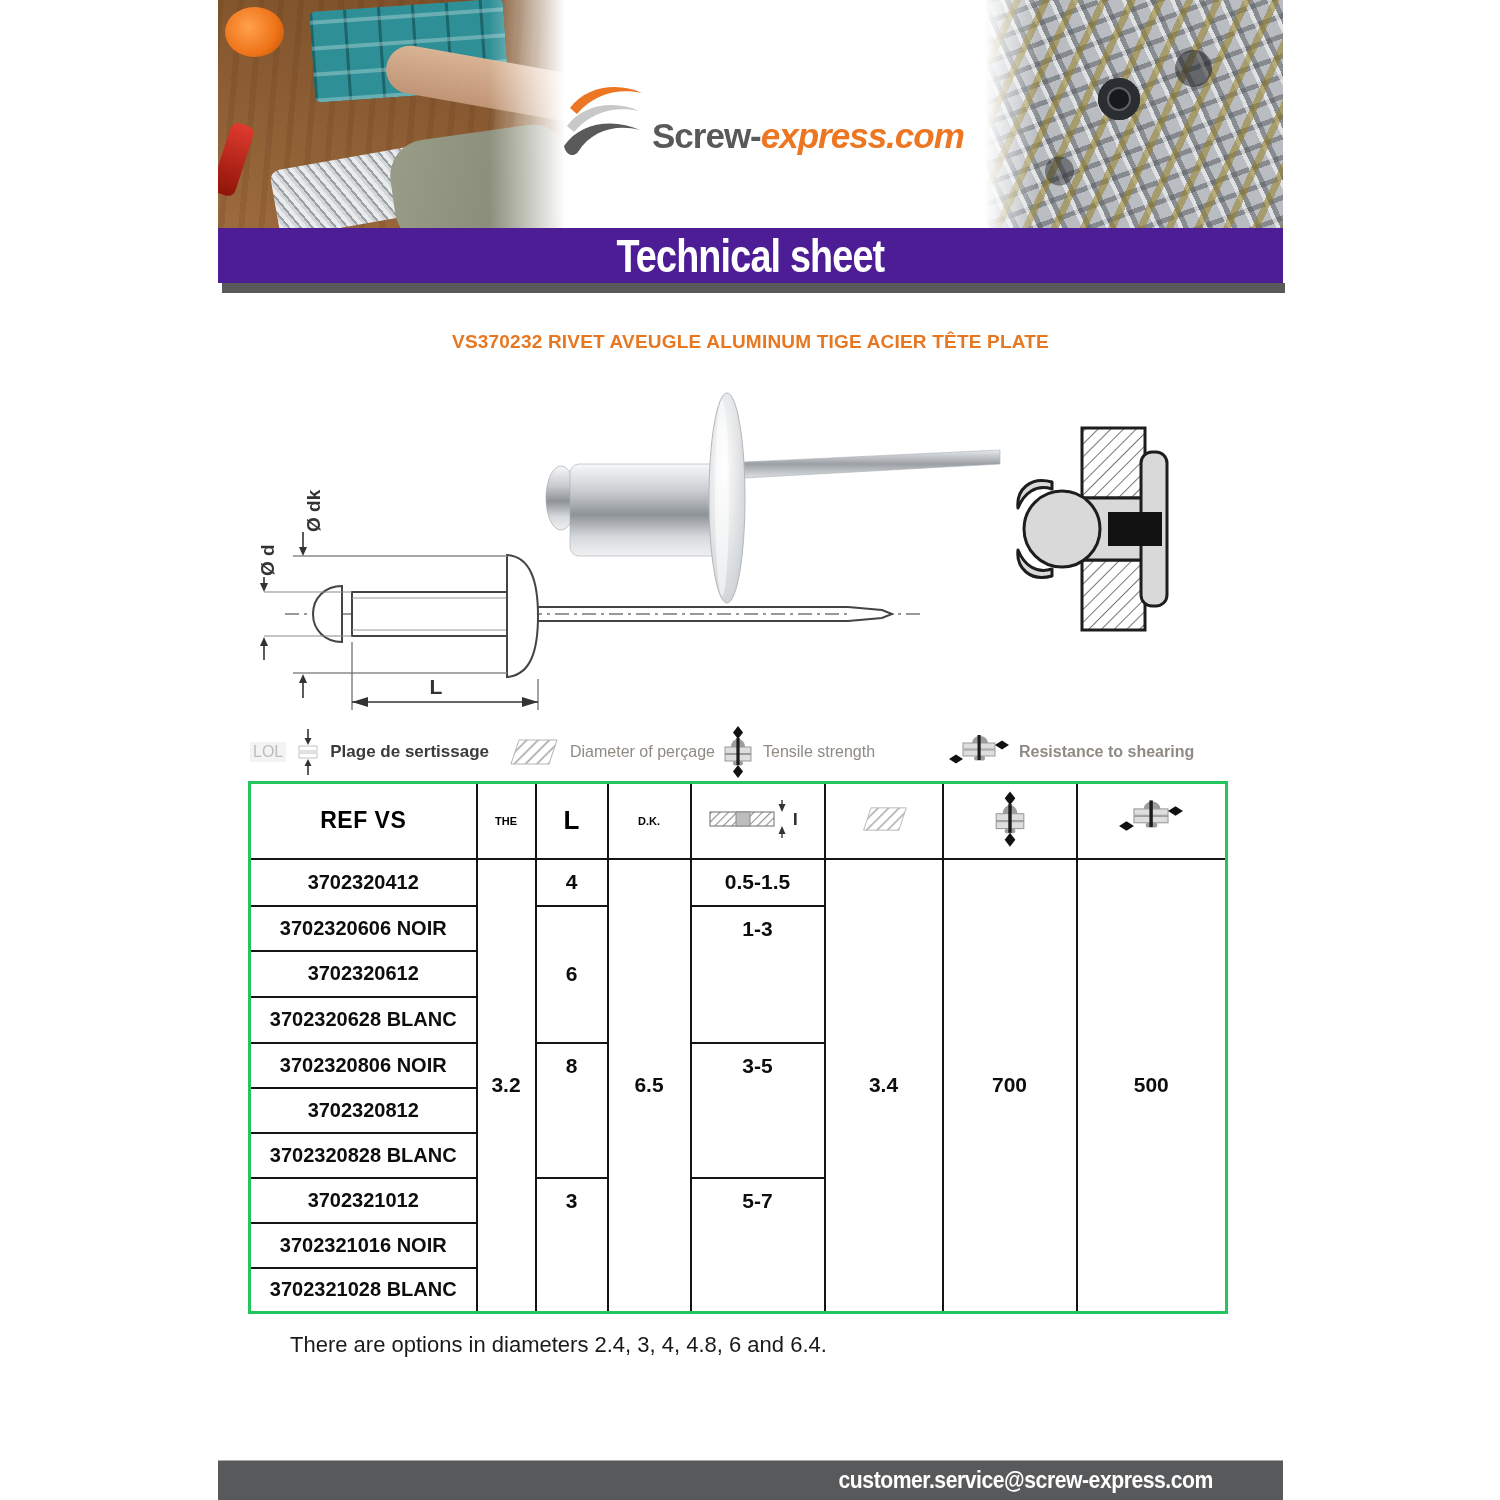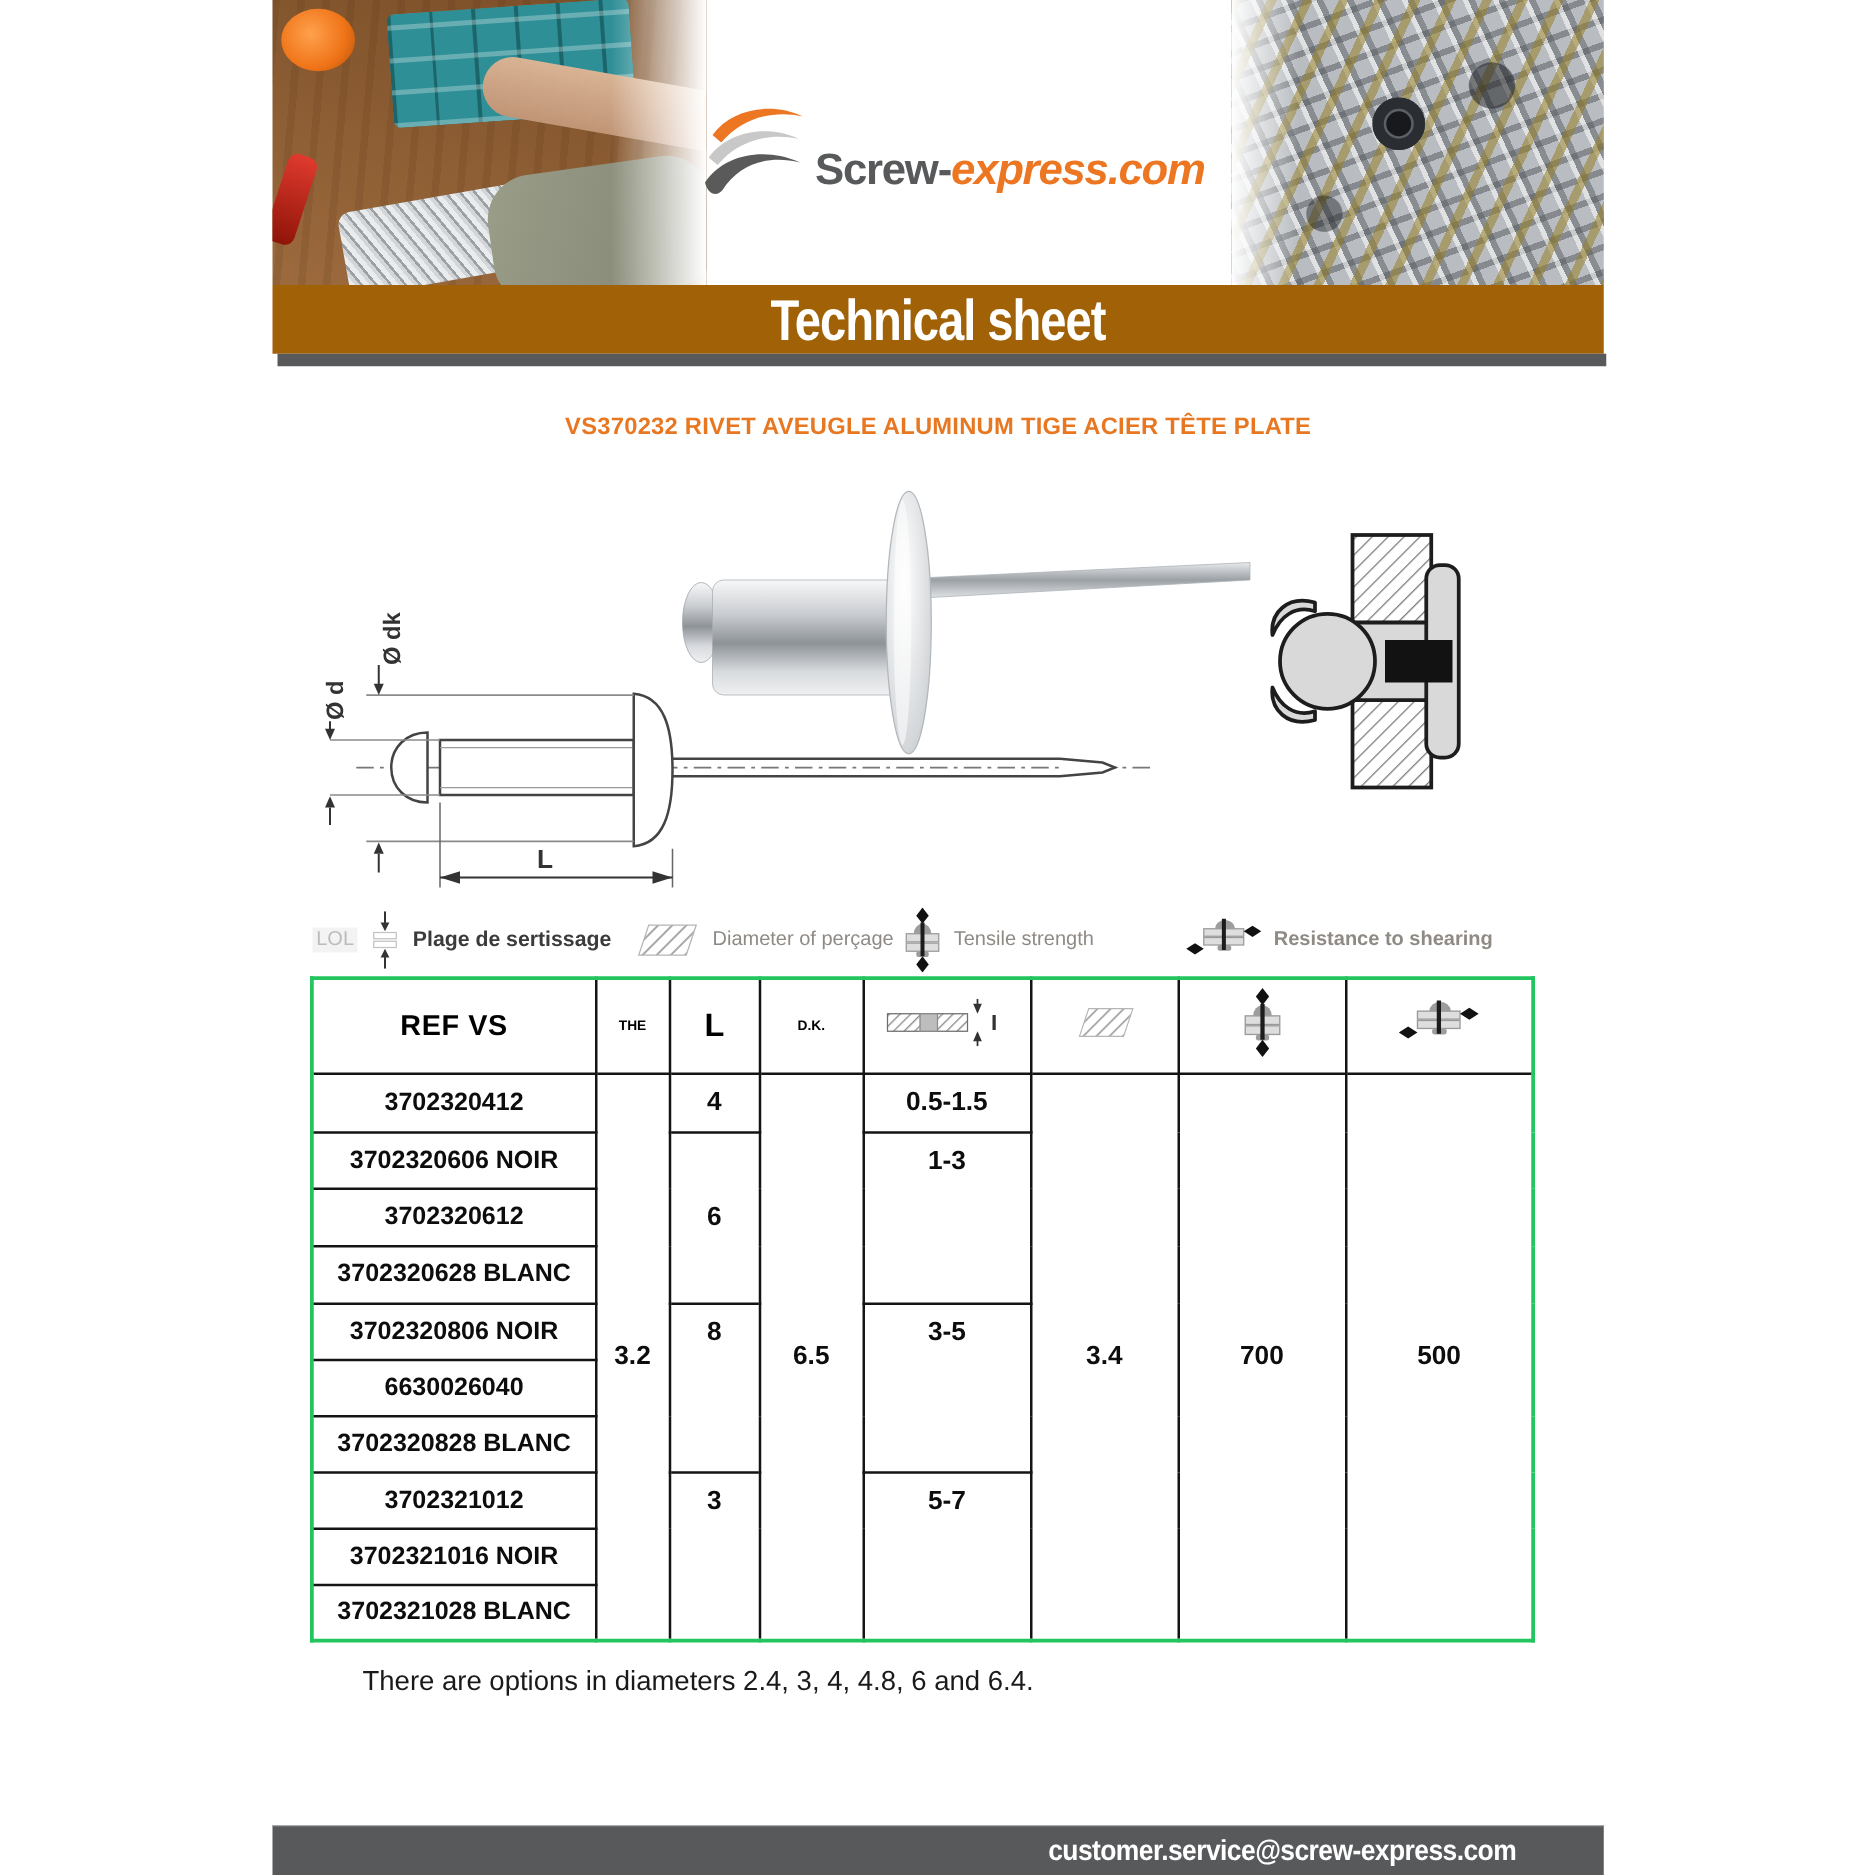--- a/index.html
+++ b/index.html
@@ -41,21 +41,21 @@
   .pr-washer { position:absolute; left:38%; top:34%; width:42px; height:42px; border-radius:50%;
     background:#17191c; box-shadow:inset 0 0 0 9px #2a2d31, inset 0 0 0 11px #5c6066; }
 
   
   .logo { position:absolute; left:556px; top:78px; height:84px; display:flex; align-items:center; }
   .logo-text { font-size:35px; font-weight:bold; letter-spacing:-1px; white-space:nowrap;margin-top:32px; }
   .logo-dark { color:#58595b; }
   .logo-orange { color:#ED7623; font-style:italic; }
 
   
-  .banner { position:absolute; left:218px; top:228px; width:1065px; height:55px; background:#a16207;
+  .banner { position:absolute; left:218px; top:228px; width:1065px; height:55px; background:#4c1d95;
     display:flex; align-items:center; justify-content:center; }
   .banner-text { color:#fff; font-size:46px; font-weight:bold; letter-spacing:-1px;
     transform:scaleX(.82); white-space:nowrap; }
   .banner-shadow { position:absolute; left:222px; top:283px; width:1063px; height:10px; background:#58595B; }
 
   
   .doc-title { position:absolute; left:218px; top:331px; width:1065px; text-align:center;
     color:#E87722; font-size:19px; font-weight:bold; letter-spacing:.2px; }
 
   
@@ -391,21 +391,21 @@
           </td>
           <td class="num top" rowspan="3">
             <div class="cc vfirst">8</div>
           </td>
           <td class="num top" rowspan="3">
             <div class="cc vfirst">3-5</div>
           </td>
         </tr>
         <tr>
           <td class="ref">
-            <div class="cc">6630026040</div>
+            <div class="cc">3702320812</div>
           </td>
         </tr>
         <tr>
           <td class="ref">
             <div class="cc">3702320828 BLANC</div>
           </td>
         </tr>
         <tr>
           <td class="ref">
             <div class="cc">3702321012</div>

